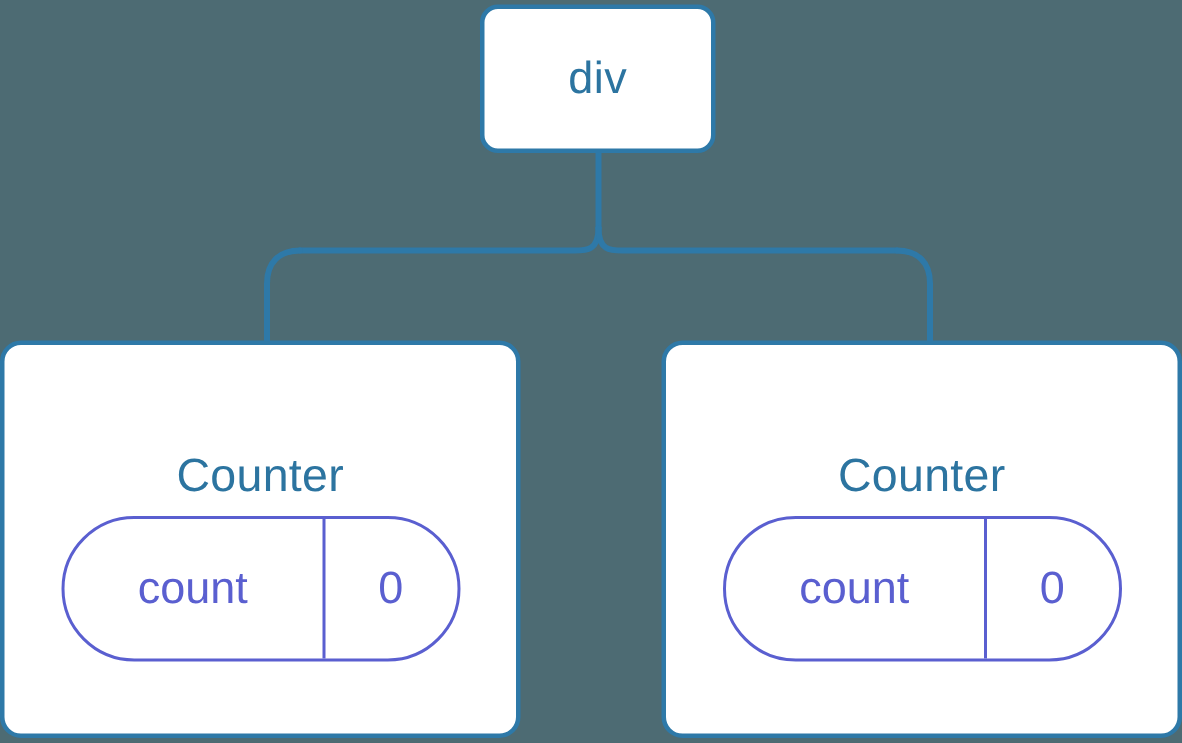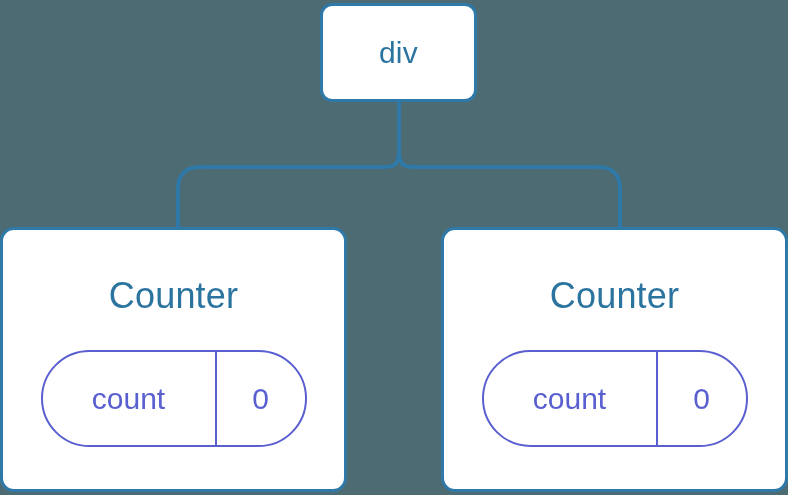--- a/index.html
+++ b/index.html
@@ -62,29 +62,30 @@
     top: 227px;
     width: 347px;
     height: 265px;
     padding-top: 48px;
     border-radius: 14px;
   }
   .node--child.left  { left: 0px; }
   .node--child.right { left: 441px; }
 
   .node--child .node-title {
-    font-size: 36px;
+    font-size: 31px;
     line-height: 1;
     color: #2c74a0;
     letter-spacing: 0.2px;
+    margin-top: 23px;
   }
 
   
   .state-pill {
-    margin-top: 36px;
+    margin-top: 12px;
     width: 266px;
     height: 97px;
     border: 2px solid #5a5fd0;
     border-radius: 999px;
     box-sizing: border-box;
     display: flex;
     align-items: stretch;
     background: transparent;
   }
   .state-pill .pill-key,

